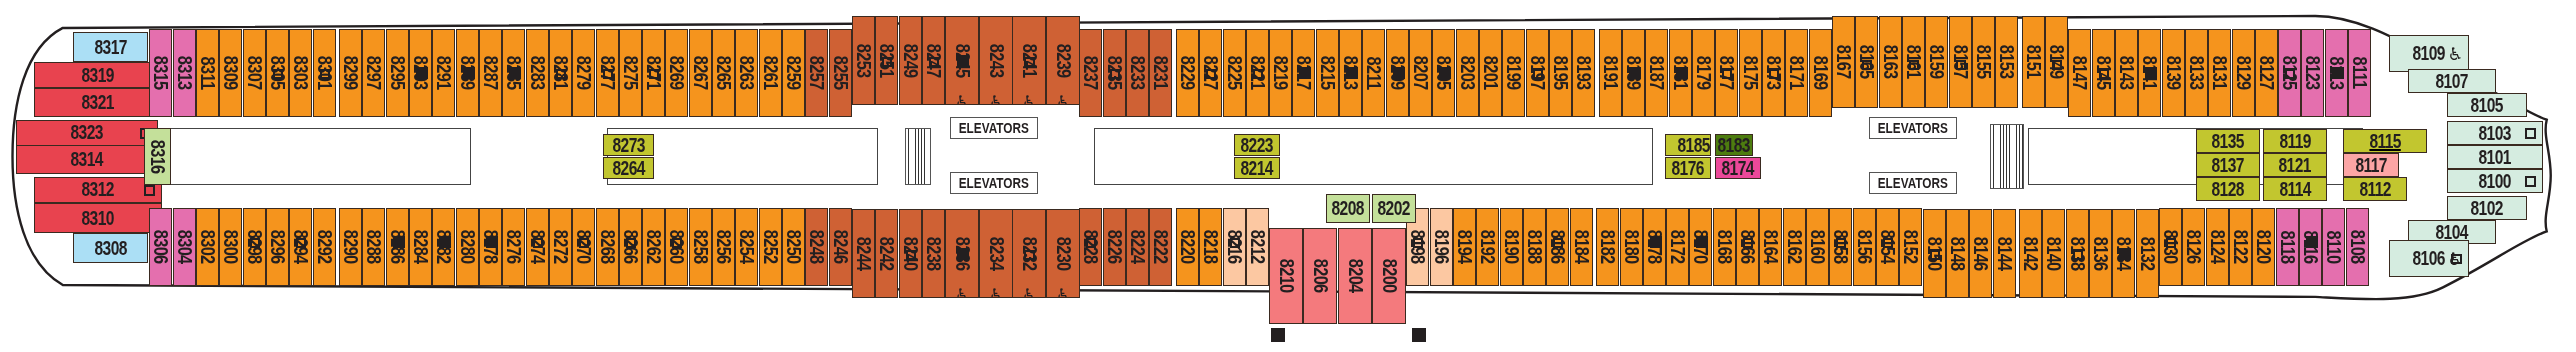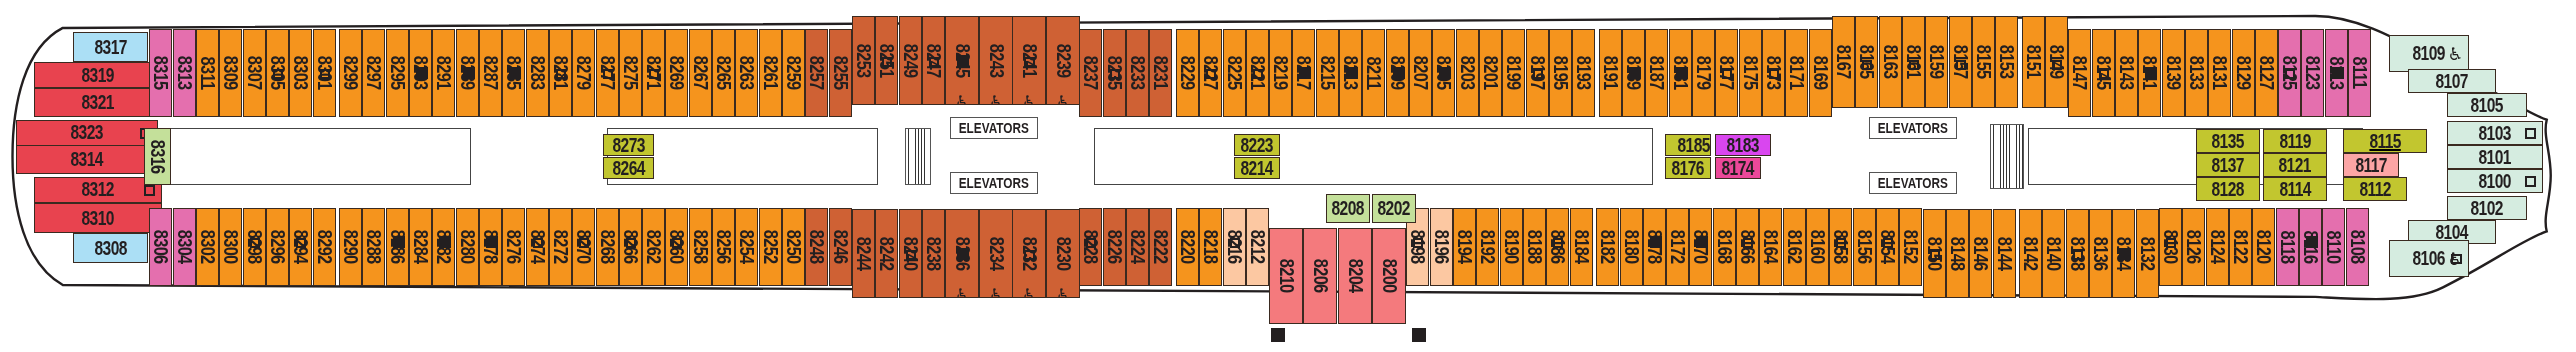--- a/index.html
+++ b/index.html
@@ -711,21 +711,21 @@
       </div>
       <div class="cabin" style="left: 1326px; top: 194px; width: 44px; height: 29px; background: rgb(196, 224, 154);">
         <span class="num">8208</span>
       </div>
       <div class="cabin" style="left: 1372px; top: 194px; width: 44px; height: 29px; background: rgb(196, 224, 154);">
         <span class="num">8202</span>
       </div>
       <div class="cabin" style="left: 1665px; top: 134px; width: 46px; height: 22.4px; background: rgb(194, 198, 47); padding-left: 12px;">
         <span class="num">8185</span>
       </div>
-      <div class="cabin" style="left: 1715px; top: 134px; width: 56px; height: 22.4px; background: #d946ef;">
+      <div class="cabin" style="left: 1715px; top: 134px; width: 38px; height: 22.4px; background: #4d7c0f;">
         <span class="num">8183</span>
       </div>
       <div class="cabin" style="left: 1665px; top: 157px; width: 46px; height: 22.4px; background: rgb(194, 198, 47);">
         <span class="num">8176</span>
       </div>
       <div class="cabin" style="left: 1715px; top: 157px; width: 46px; height: 22.4px; background: #ec4899;">
         <span class="num">8174</span>
       </div>
       <div class="cabin" style="left: 2196px; top: 129px; width: 64px; height: 24px; background: rgb(194, 198, 47);">
         <span class="num">8135</span>

